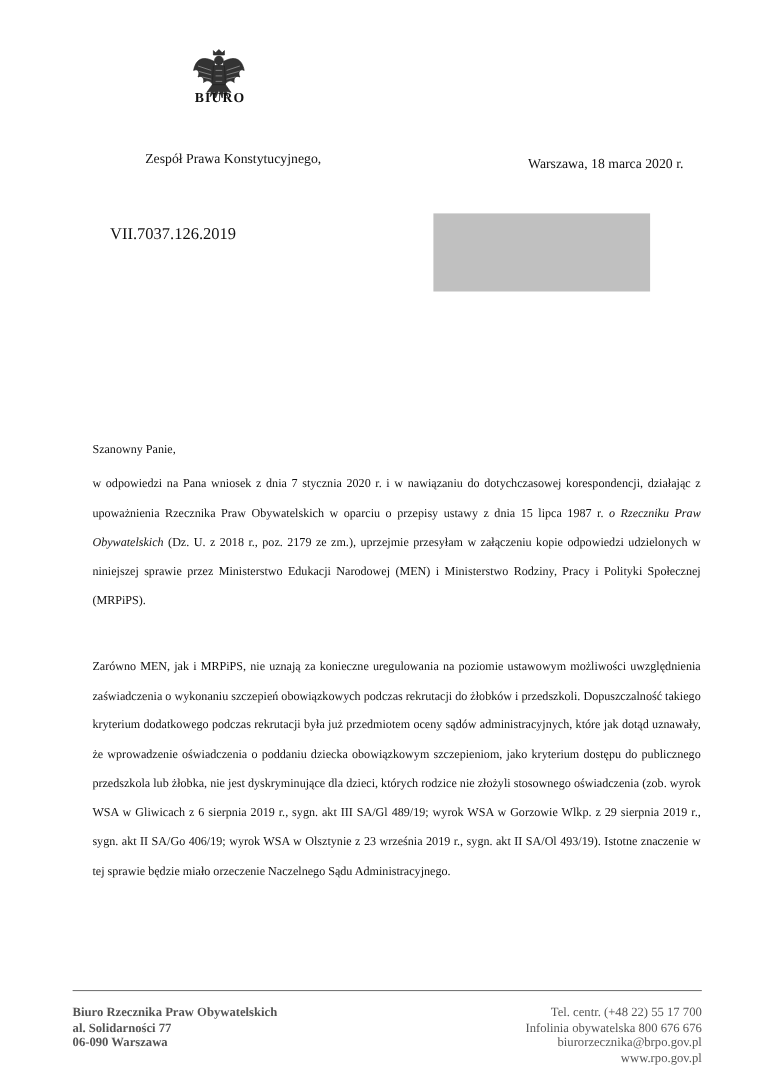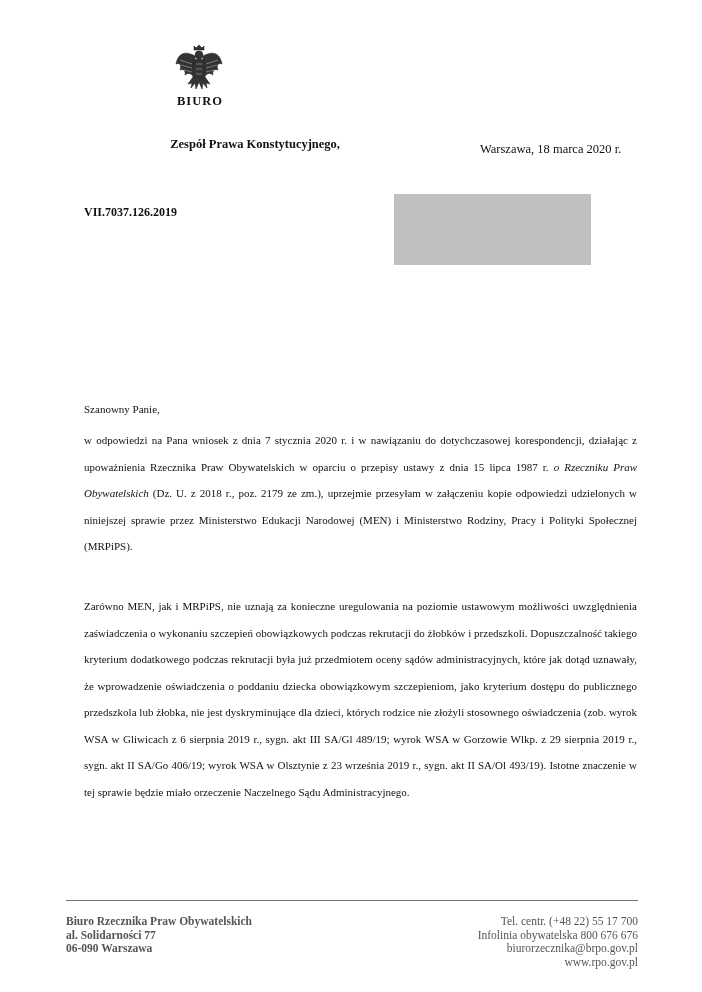--- a/index.html
+++ b/index.html
@@ -4,29 +4,29 @@
   <style>
     html, body { margin: 0; padding: 0; background: #ffffff; }
     body {
       width: 702px; height: 992px; position: relative; overflow: hidden;
       font-family: "Liberation Serif", "DejaVu Serif", serif;
       color: #111111;
     }
     .abs { position: absolute; }
     .emblem { left: 174px; top: 44px; width: 50px; height: 50px; }
     .org-title {
-      left: 60px; width: 280px; top: 94px; text-align: center;
+      left: 60px; width: 280px; top: 82px; text-align: center;
       font-weight: bold; font-size: 12.5px; letter-spacing: 1px; line-height: 15px;
     }
     .dept {
-      left: 60px; width: 280px; top: 135px; text-align: right;
-      font-weight: bold; font-size: 12.5px; line-height: 18px;
+      left: 72px; width: 280px; top: 135px; text-align: center;
+      font-weight: normal; font-size: 12.5px; line-height: 18px;
     }
     .date { left: 480px; top: 94px; font-size: 12.5px; margin-top: 48px; }
-    .ref { left: 84px; top: 205px; font-weight: bold; font-size: 12px; }
+    .ref { left: 100px; top: 205px; font-weight: normal; font-size: 15px; }
     .redacted { left: 394px; top: 194px; width: 197px; height: 71px; background: #c0c0c0; }
     .body-text {
       left: 84px; width: 553px; font-size: 11px; line-height: 26.5px;
       text-align: justify;
     }
     .greeting { top: 396px; }
     .para1 { top: 427px; text-indent: 0px; }
     .para2 { top: 593px; }
     .divider { left: 66px; top: 900px; width: 572px; height: 0; border-top: 1px solid #777777; }
     .footer-left {

